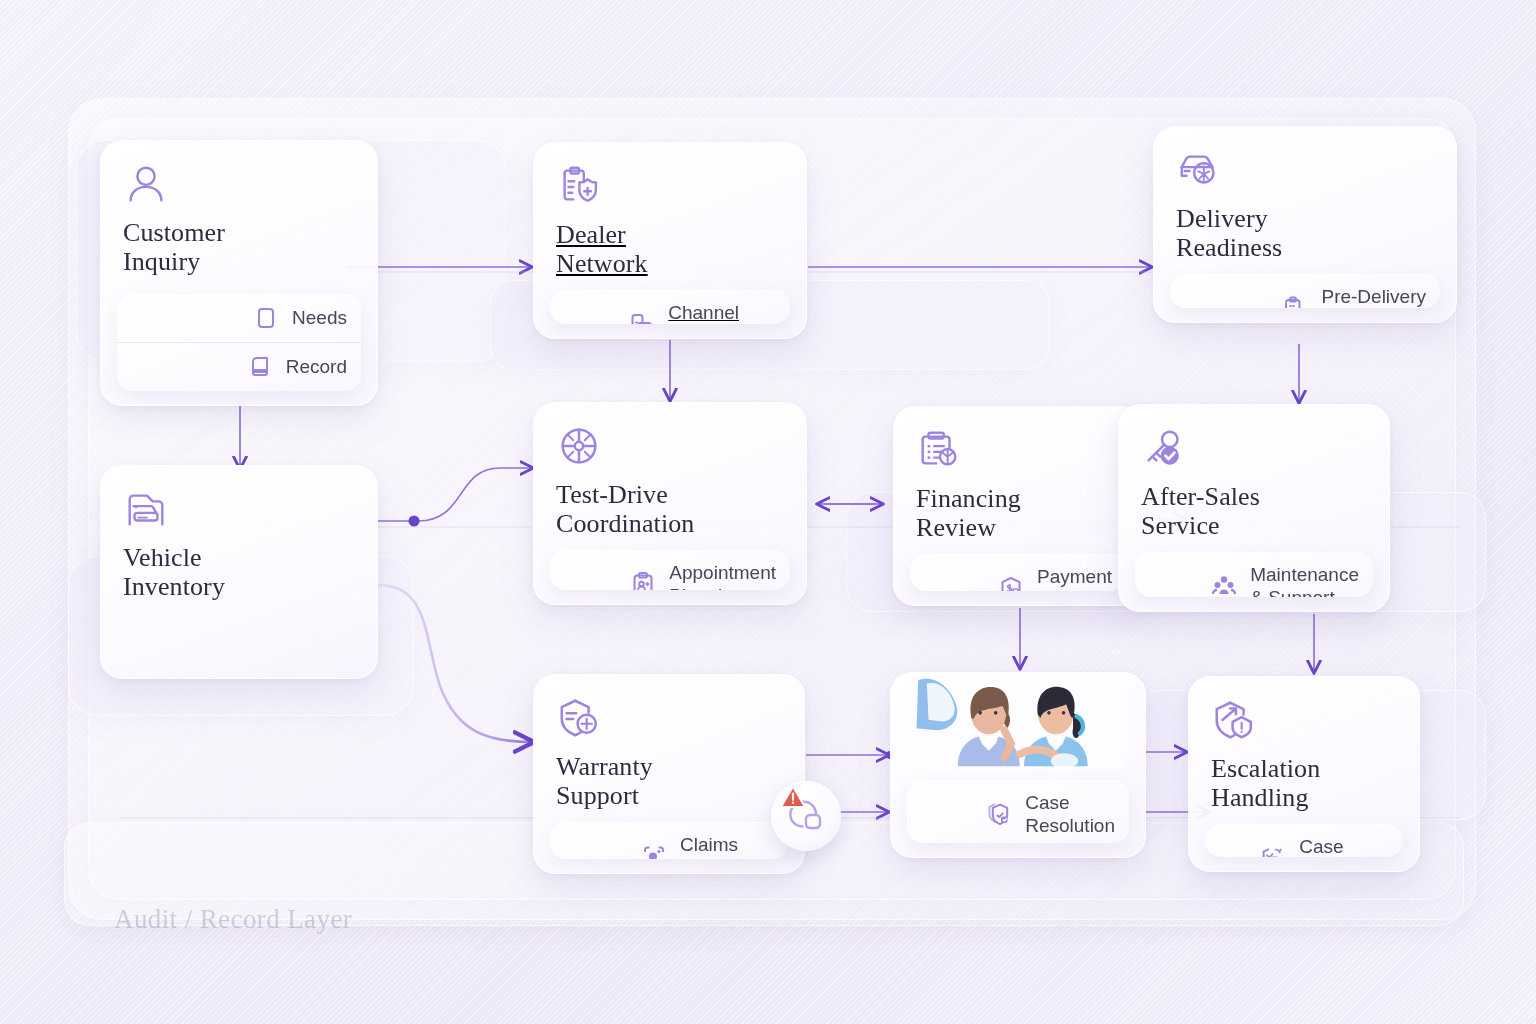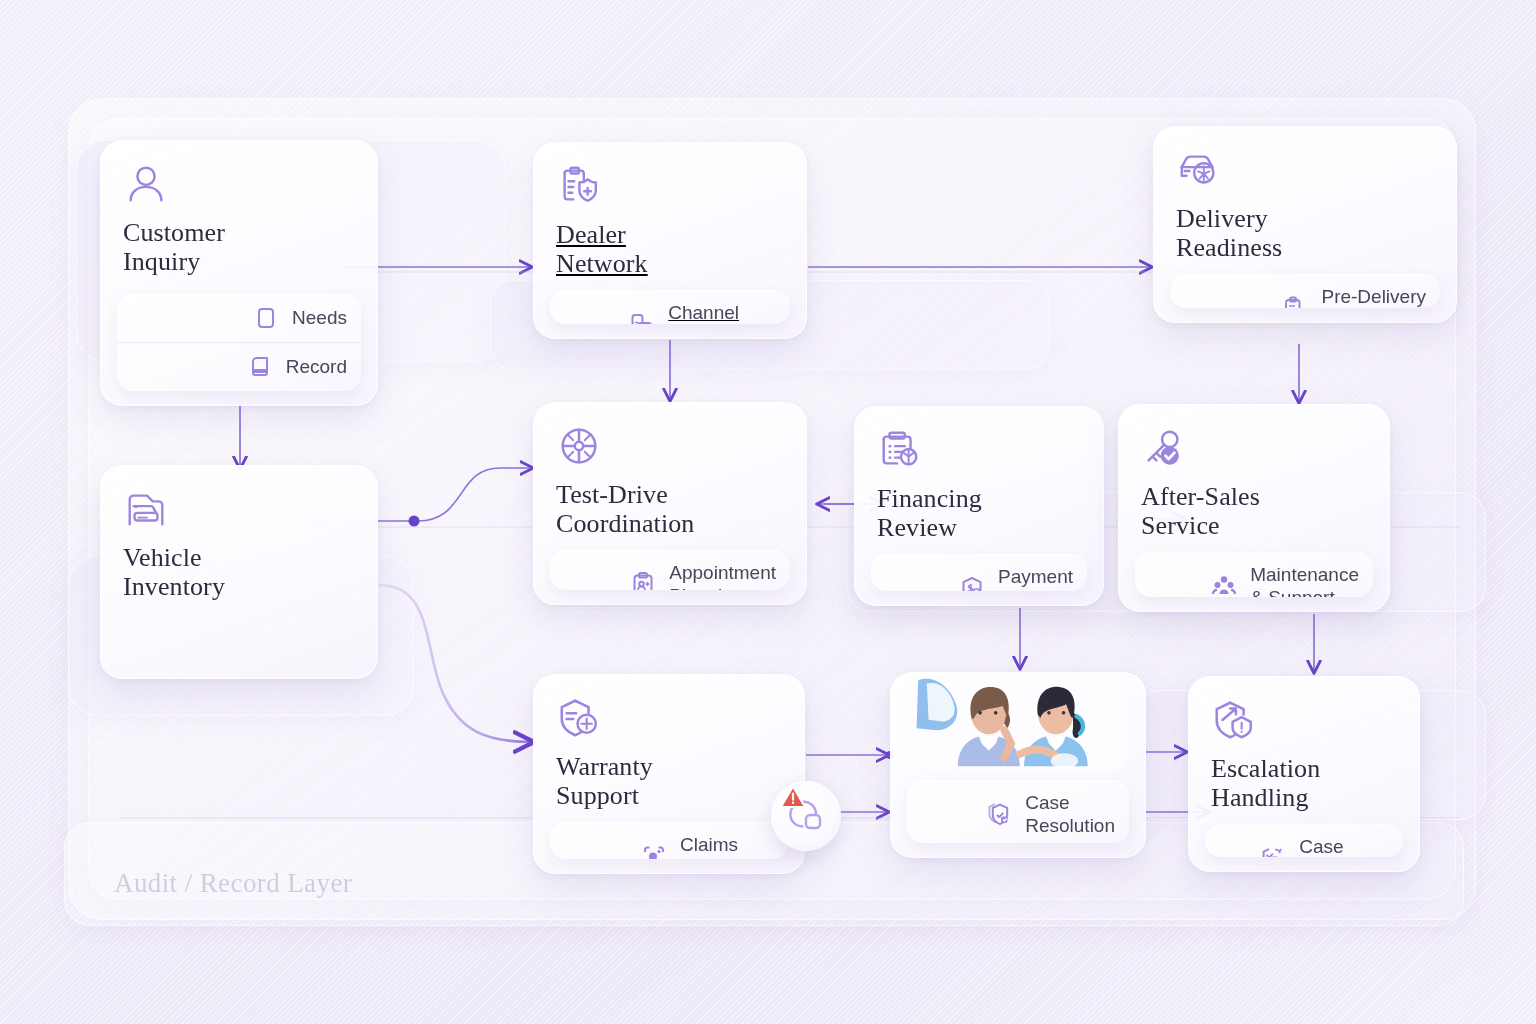--- a/index.html
+++ b/index.html
@@ -305,21 +305,21 @@
           <circle cx="11.5" cy="13" r="2.2"></circle>
           <path d="M8 19c0-2.2 1.6-3.4 3.5-3.4S15 16.8 15 19" stroke-width="1.7"></path>
           <path d="M15.5 13h4M17.5 11v4" stroke-width="1.7"></path>
         </svg>
         <span class="sub-label">Appointment
 Planning</span>
       </div>
     </div>
   </div>
 
-  <div class="card" style="left:854px; top:406px; width:250px; height:200px;">
+  <div class="card" style="left:893px; top:406px; width:250px; height:200px;">
     <div class="card-head">
       <svg class="card-ico" viewBox="0 0 48 48" fill="none" stroke="#9b85e0" stroke-width="2.5" stroke-linecap="round" stroke-linejoin="round">
         <path d="M7 13a3 3 0 0 1 3-3h22a3 3 0 0 1 3 3v10"></path>
         <path d="M7 13v22a3 3 0 0 0 3 3h11"></path>
         <rect x="13" y="6" width="16" height="6" rx="2"></rect>
         <circle cx="13.5" cy="20" r="1.5" fill="#9b85e0" stroke="none"></circle>
         <circle cx="13.5" cy="26" r="1.5" fill="#9b85e0" stroke="none"></circle>
         <circle cx="13.5" cy="32" r="1.5" fill="#9b85e0" stroke="none"></circle>
         <path d="M19 20h10M19 26h8M19 32h5"></path>
         <circle cx="33" cy="31" r="8"></circle>
@@ -471,15 +471,15 @@
           <path d="M19.5 6.2l1.8-2.2" stroke-width="1.7"></path>
           <path d="M16.8 12.6l5.6 5.6-4.2 4.2-5.6-5.6v-4.2z"></path>
           <circle cx="15.6" cy="15.8" r="1.3" fill="#9b85e0" stroke="none"></circle>
         </svg>
         <span class="sub-label">Case
 Resolution</span>
       </div>
     </div>
   </div>
 
-  <div class="layer-caption" style="left:114px; top:868px;">Audit / Record Layer</div>
+  <div class="layer-caption" style="left:114px; top:904px;">Audit / Record Layer</div>
 
 </div>
 
 </body></html>

